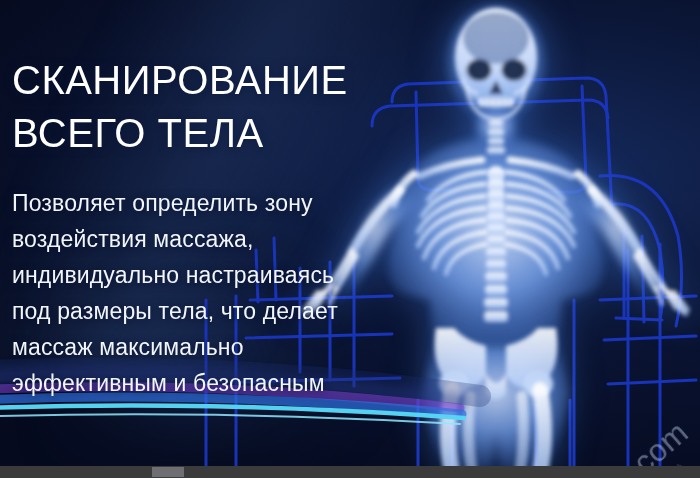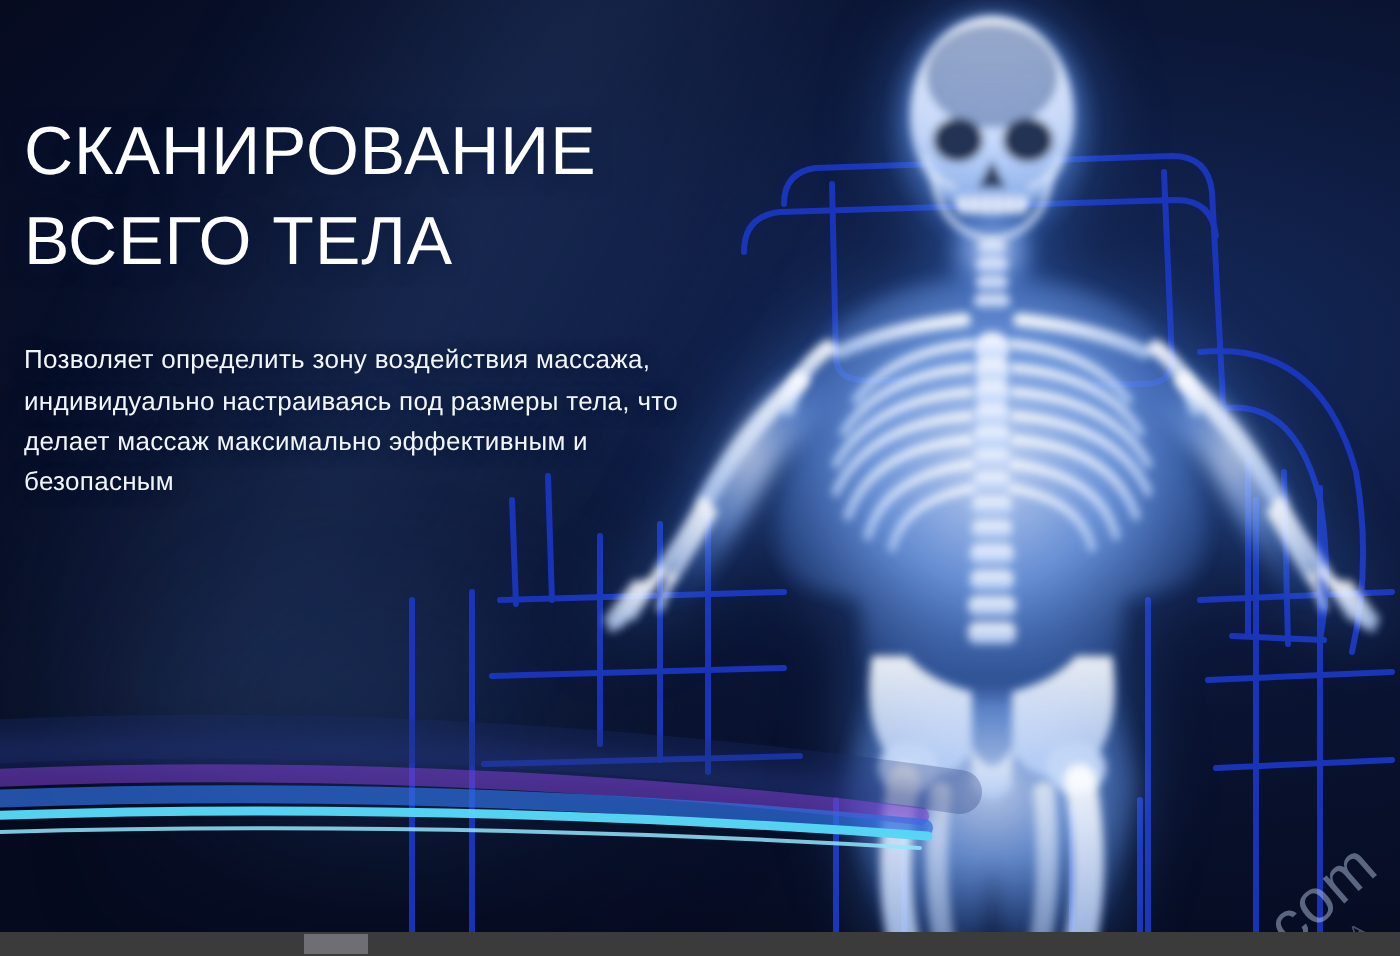--- a/index.html
+++ b/index.html
@@ -87,31 +87,31 @@
 
   
   .copy {
     position: absolute;
     left: 12px;
     top: 54px;
     width: 330px;
   }
   .headline {
     color: #ffffff;
-    font-size: 34px;
+    font-size: 40px;
     line-height: 1.33;
     font-weight: 400;
     letter-spacing: 0.5px;
     margin: 0 0 26px 0;
     white-space: pre-line;
     text-shadow: 0 1px 10px rgba(10,24,60,0.75);
   }
   .body-copy {
     color: #f2f6fb;
-    font-size: 13px;
+    font-size: 23px;
     line-height: 1.56;
     font-weight: 400;
     margin: 0;
     letter-spacing: 0.15px;
     text-shadow: 0 1px 8px rgba(8,18,48,0.8);
   }
 
   
   .watermark {
     position: absolute;

